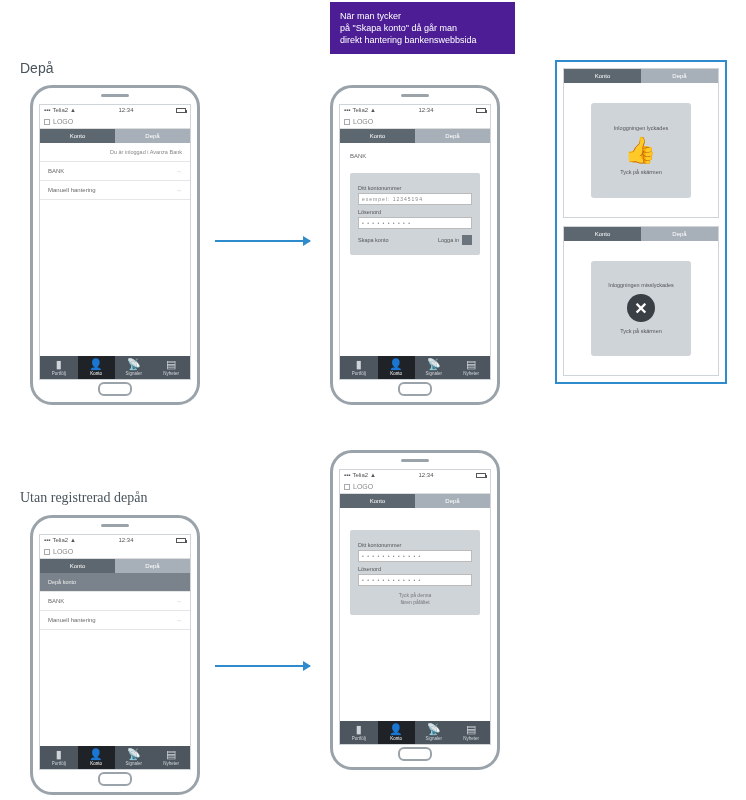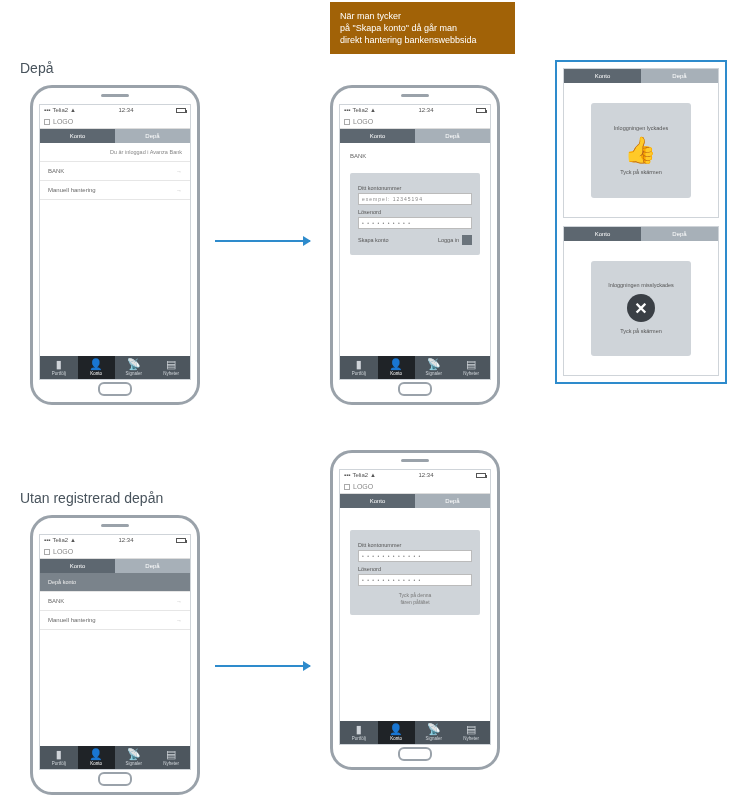--- a/index.html
+++ b/index.html
@@ -76,21 +76,21 @@
   .login-box .fld { background:#fff; border:1px solid #bbb; height:12px; font-size:5px; padding:0 3px; color:#888; width:100%; display:flex; align-items:center; letter-spacing:1px; }
   .login-actions { display:flex; justify-content:space-between; align-items:center; margin-top:6px; font-size:5.5px; color:#555; }
   .login-actions .go { width:10px; height:10px; background:#6b747c; }
   .bank-lbl { font-size:6px; color:#666; margin:10px 0 0 10px; }
 
   .hint { font-size:5px; color:#777; text-align:center; margin-top:6px; line-height:1.3; }
 
   
   .note {
     position:absolute;
-    background:#a16207; color:#fff;
+    background:#4c1d95; color:#fff;
     font-size:9px; line-height:1.35;
     padding:8px 10px;
   }
 
   
   .flow-arrow { position:absolute; height:2px; background:#2e8bcc; }
   .flow-arrow::after {
     content:""; position:absolute; right:-1px; top:-4px;
     border-left:8px solid #2e8bcc; border-top:5px solid transparent; border-bottom:5px solid transparent;
   }
@@ -111,21 +111,21 @@
 </head>
 <body>
 
 <div class="note" style="left:330px; top:2px; width:185px;">
   <span>När man tycker</span><br>
   <span>på "Skapa konto" då går man</span><br>
   <span>direkt hantering bankenswebbsida</span>
 </div>
 
 <div class="section-title" style="left:20px; top:60px;">Depå</div>
-<div class="section-title" style="left:20px; top:490px;">Utan registrerad depån</div>
+<div class="section-title" style="left:20px; top:490px;font-family:Liberation Serif, serif;">Utan registrerad depån</div>
 
 <div class="flow-arrow" style="left:215px; top:240px; width:95px;"></div>
 <div class="flow-arrow" style="left:215px; top:665px; width:95px;"></div>
 
 <div class="phone" style="left:30px; top:85px;">
   <div class="screen">
     <div class="statusbar">
       <div class="sb-left">
           <span>▪▪▪</span>
           <span>Telia2</span>

